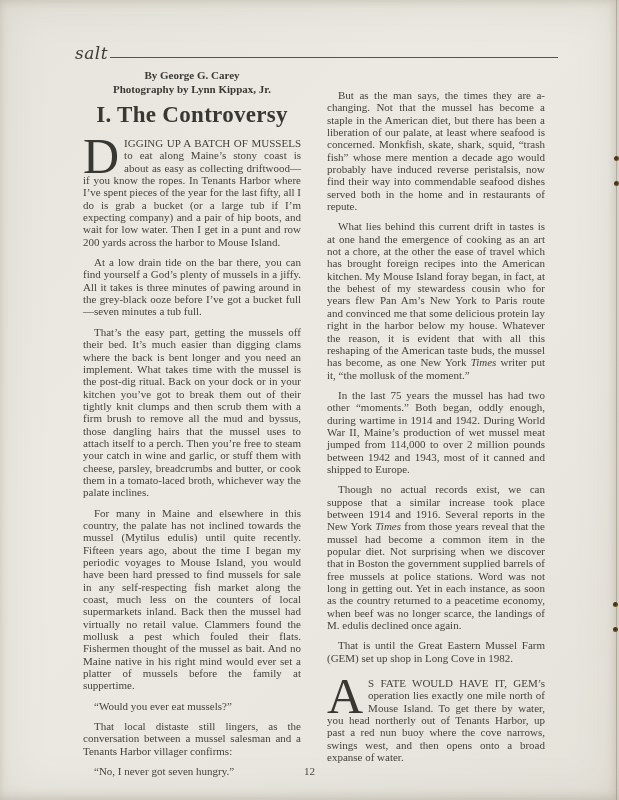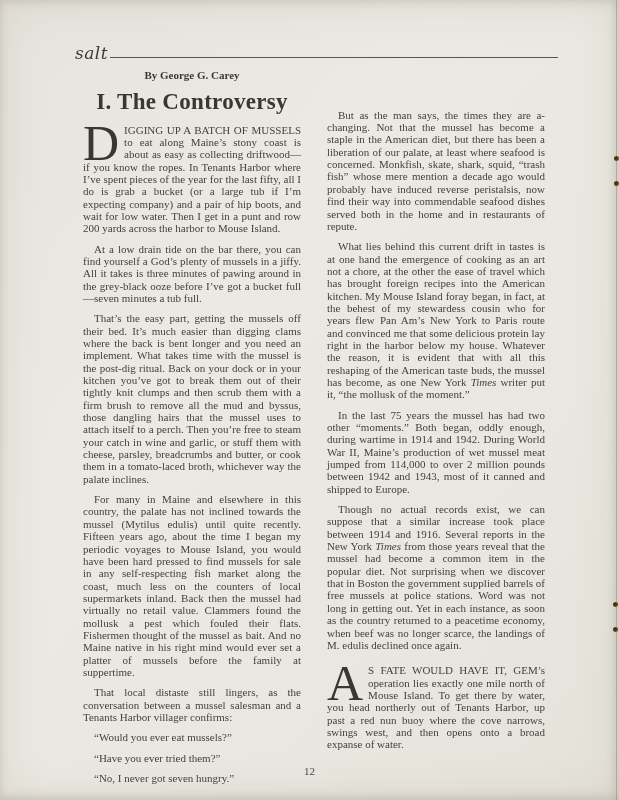--- a/index.html
+++ b/index.html
@@ -48,38 +48,39 @@
 <div class="page">
 
   <div class="masthead">
     <span class="logo">salt</span>
     <span class="rule"></span>
   </div>
 
   <div class="columns">
     <div class="col col-left">
       <div class="byline">By George G. Carey</div>
+      <div class="credit">Photography by Lynn Kippax, Jr.</div>
       <h1 class="title">I. The Controversy</h1>
       <div>
           <p class="para"><span class="dropcap">D</span><span>IGGING UP A BATCH OF MUSSELS to eat along Maine’s stony coast is about as easy as collecting driftwood—if you know the ropes. In Tenants Harbor where I’ve spent pieces of the year for the last fifty, all I do is grab a bucket (or a large tub if I’m expecting company) and a pair of hip boots, and wait for low water. Then I get in a punt and row 200 yards across the harbor to Mouse Island.</span></p>
           <p class="para indent"><span>At a low drain tide on the bar there, you can find yourself a God’s plenty of mussels in a jiffy. All it takes is three minutes of pawing around in the grey-black ooze before I’ve got a bucket full—seven minutes a tub full.</span></p>
           <p class="para indent"><span>That’s the easy part, getting the mussels off their bed. It’s much easier than digging clams where the back is bent longer and you need an implement. What takes time with the mussel is the post-dig ritual. Back on your dock or in your kitchen you’ve got to break them out of their tightly knit clumps and then scrub them with a firm brush to remove all the mud and byssus, those dangling hairs that the mussel uses to attach itself to a perch. Then you’re free to steam your catch in wine and garlic, or stuff them with cheese, parsley, breadcrumbs and butter, or cook them in a tomato-laced broth, whichever way the palate inclines.</span></p>
           <p class="para indent"><span>For many in Maine and elsewhere in this country, the palate has not inclined towards the mussel (Mytilus edulis) until quite recently. Fifteen years ago, about the time I began my periodic voyages to Mouse Island, you would have been hard pressed to find mussels for sale in any self-respecting fish market along the coast, much less on the counters of local supermarkets inland. Back then the mussel had virtually no retail value. Clammers found the mollusk a pest which fouled their flats. Fishermen thought of the mussel as bait. And no Maine native in his right mind would ever set a platter of mussels before the family at suppertime.</span></p>
+          <p class="para indent dialogue"><span>“Would you ever eat mussels?”</span></p>
           <p class="para indent"><span>That local distaste still lingers, as the conversation between a mussel salesman and a Tenants Harbor villager confirms:</span></p>
-          <p class="para indent dialogue"><span>“Would you ever eat mussels?”</span></p>
-          <p class="para indent dialogue"><span>“Have you ever tried them?”</span></p>
           <p class="para indent dialogue"><span>“No, I never got seven hungry.”</span></p>
         </div>
     </div>
     <div class="col col-right">
       <div>
           <p class="para indent"><span>But as the man says, the times they are a-changing. Not that the mussel has become a staple in the American diet, but there has been a liberation of our palate, at least where seafood is concerned. Monkfish, skate, shark, squid, “trash fish” whose mere mention a decade ago would probably have induced reverse peristalsis, now find their way into commendable seafood dishes served both in the home and in restaurants of repute.</span></p>
           <p class="para indent"><span>What lies behind this current drift in tastes is at one hand the emergence of cooking as an art not a chore, at the other the ease of travel which has brought foreign recipes into the American kitchen. My Mouse Island foray began, in fact, at the behest of my stewardess cousin who for years flew Pan Am’s New York to Paris route and convinced me that some delicious protein lay right in the harbor below my house. Whatever the reason, it is evident that with all this reshaping of the American taste buds, the mussel has become, as one New York </span><i>Times</i><span> writer put it, “the mollusk of the moment.”</span></p>
           <p class="para indent"><span>In the last 75 years the mussel has had two other “moments.” Both began, oddly enough, during wartime in 1914 and 1942. During World War II, Maine’s production of wet mussel meat jumped from 114,000 to over 2 million pounds between 1942 and 1943, most of it canned and shipped to Europe.</span></p>
           <p class="para indent"><span>Though no actual records exist, we can suppose that a similar increase took place between 1914 and 1916. Several reports in the New York </span><i>Times</i><span> from those years reveal that the mussel had become a common item in the popular diet. Not surprising when we discover that in Boston the government supplied barrels of free mussels at police stations. Word was not long in getting out. Yet in each instance, as soon as the country returned to a peacetime economy, when beef was no longer scarce, the landings of M. edulis declined once again.</span></p>
+          <p class="para indent"><span>That is until the Great Eastern Mussel Farm (GEM) set up shop in Long Cove in 1982.</span></p>
           <p class="para gap"><span class="dropcap">A</span><span>S FATE WOULD HAVE IT, GEM’s operation lies exactly one mile north of Mouse Island. To get there by water, you head northerly out of Tenants Harbor, up past a red nun buoy where the cove narrows, swings west, and then opens onto a broad expanse of water.</span></p>
         </div>
     </div>
   </div>
 
   <div class="page-number">12</div>
 
   <div class="edge-line"></div>
   <div class="edge-hl"></div>
   <div class="dot d1"></div>

